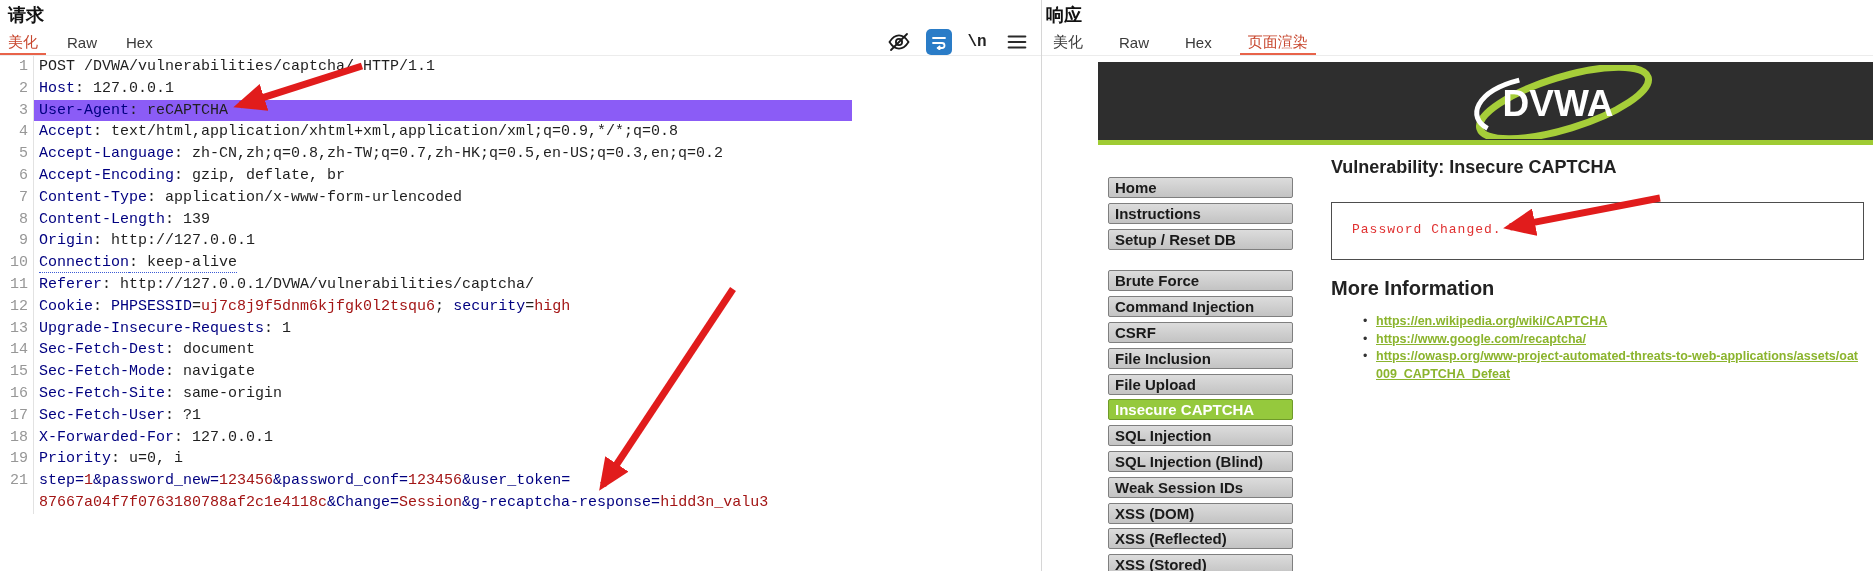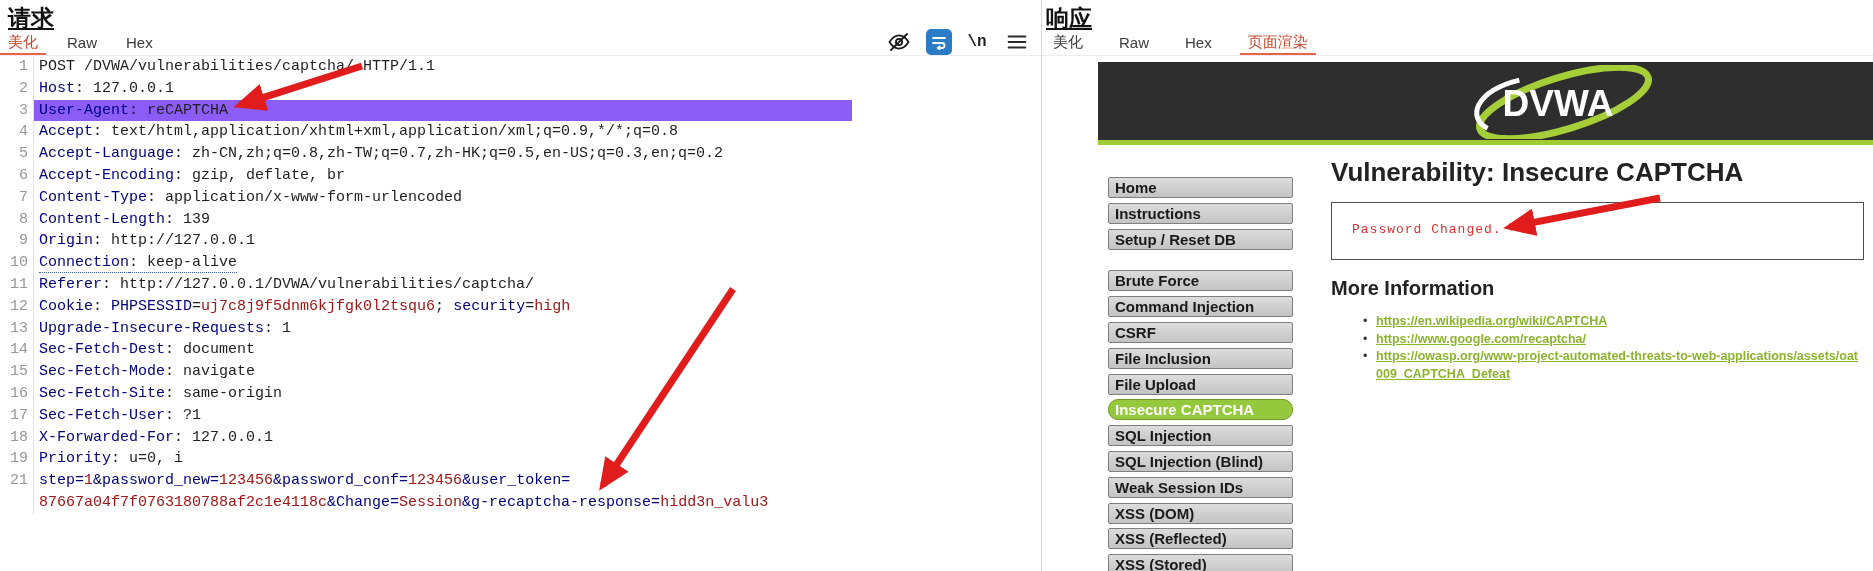--- a/index.html
+++ b/index.html
@@ -1,19 +1,19 @@
 <!DOCTYPE html>
 <html><head>
 <meta charset="utf-8">
 <style>
   html,body{margin:0;padding:0;}
   body{width:1873px;height:571px;position:relative;overflow:hidden;background:#fff;
        font-family:"Liberation Sans",sans-serif;color:#1f1f1f;}
   
-  .panel-title{position:absolute;top:3px;font-size:23px;font-weight:bold;color:#111;text-decoration:underline;}
+  .panel-title{position:absolute;top:3px;font-size:18px;font-weight:bold;color:#111;}
   #req-title{left:8px;}
   #resp-title{left:1046px;}
   .hairline{position:absolute;top:55px;height:1px;background:#ececec;}
   #hair-left{left:0;width:1041px;}
   #hair-right{left:1042px;width:831px;}
   #divider{position:absolute;left:1041px;top:0;width:1px;height:571px;background:#d6d6d6;}
   .tabbar{position:absolute;top:29px;height:26px;display:flex;align-items:center;}
   #req-tabs{left:8px;gap:29px;}
   #resp-tabs{left:1053px;gap:36px;}
   .tab{font-size:15px;color:#3a3a3a;cursor:pointer;position:relative;white-space:nowrap;}
@@ -38,24 +38,24 @@
   .tk-v{color:#a31515;text-align:center;}
   
   #page{position:absolute;left:1098px;top:57px;width:775px;height:514px;background:#fff;overflow:hidden;}
   #band{position:absolute;left:0;top:5px;width:775px;height:78px;background:#2e2e2e;}
   #greenstrip{position:absolute;left:0;top:83px;width:775px;height:5px;background:#9fcb33;}
   #logo{position:absolute;left:348px;top:8px;}
   #menu{position:absolute;left:10px;top:120px;width:185px;}
   .menu-btn{width:185px;height:21px;box-sizing:border-box;margin-bottom:4.8px;
             background:linear-gradient(#dcdcdc,#c3c3c3);border:1px solid #7f7f7f;border-radius:2px;
             font-size:15px;font-weight:bold;color:#1a1a1a;line-height:19px;padding-left:6px;cursor:pointer;}
-  .menu-btn.active{background:#95c93d;color:#fff;border-color:#6f9a2a;border-radius:10px;}
+  .menu-btn.active{background:#95c93d;color:#fff;border-color:#6f9a2a;}
   .menu-gap{height:16px;}
   #main{position:absolute;left:233px;top:0;width:542px;}
-  #vuln-heading{position:absolute;left:0;top:100px;font-size:26px;font-weight:bold;color:#222;white-space:nowrap;}
+  #vuln-heading{position:absolute;left:0;top:100px;font-size:18px;font-weight:bold;color:#222;white-space:nowrap;}
   #msg-box{position:absolute;left:0;top:145px;width:531px;height:56px;border:1px solid #4d4d4d;background:#fff;}
   #msg-text{position:absolute;left:20px;top:19px;font-family:"Liberation Mono",monospace;font-size:13px;
             letter-spacing:1px;color:#e03030;white-space:nowrap;}
   #more-heading{position:absolute;left:0;top:220px;font-size:20px;font-weight:bold;color:#222;}
   #links{position:absolute;left:32px;top:256px;margin:0;padding:0;list-style:none;width:505px;}
   #links li{position:relative;padding-left:13px;line-height:17.5px;font-size:12.5px;}
   #links .bullet{position:absolute;left:0;color:#333;}
   #links a{color:#8bb42d;font-weight:bold;text-decoration:underline;}
   
   #arrows{position:absolute;left:0;top:0;width:1873px;height:571px;pointer-events:none;}

